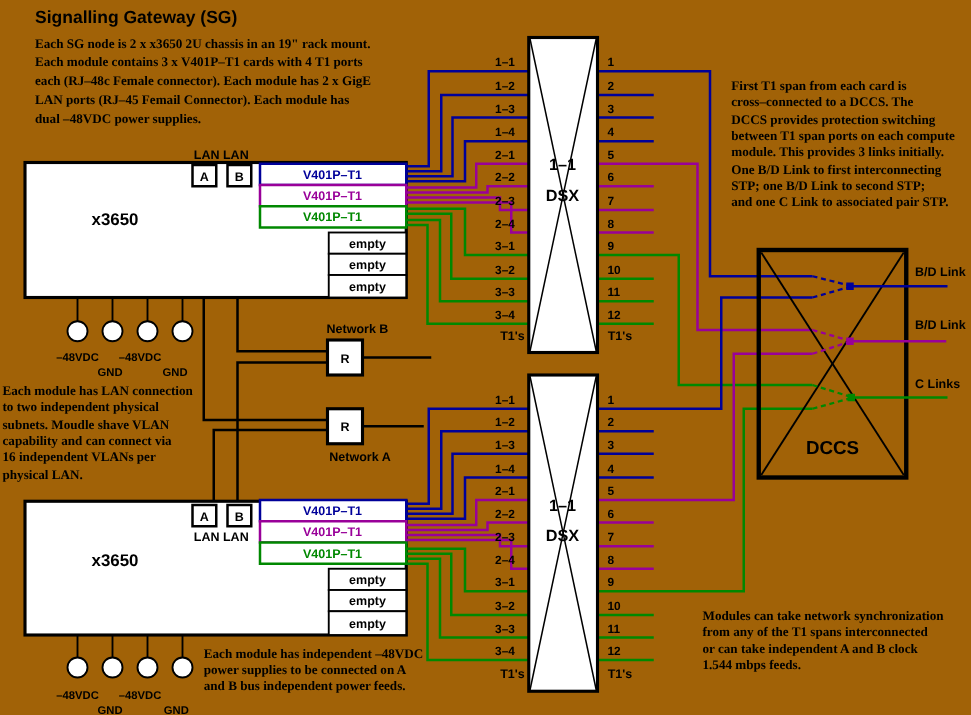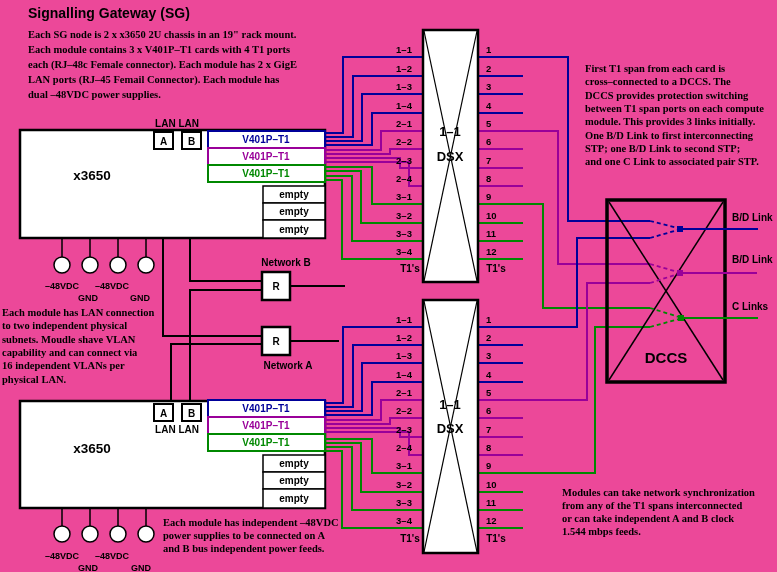--- a/index.html
+++ b/index.html
@@ -1,16 +1,16 @@
 <!DOCTYPE html>
 <html><head>
 <meta charset="utf-8">
 <style>
   html,body{margin:0;padding:0;background:#fff;}
-  .canvas{position:relative;width:777px;height:572px;background:#ec4899;overflow:hidden;}
+  .canvas{position:relative;width:777px;height:572px;background:#a16207;overflow:hidden;}
   svg{display:block;}
   text{font-family:"Liberation Sans",sans-serif;font-weight:bold;fill:#000;}
   .title{font-size:14px;}
   .para{font-family:"Liberation Serif",serif;font-size:10.5px;font-weight:bold;}
   .lbl{font-size:10px;}
   .lbl9{font-size:9px;}
   .pl{font-size:9.5px;}
   .dsxl{font-size:13px;}
   .dccsl{font-size:15px;}
   .x3650{font-size:13.5px;}

